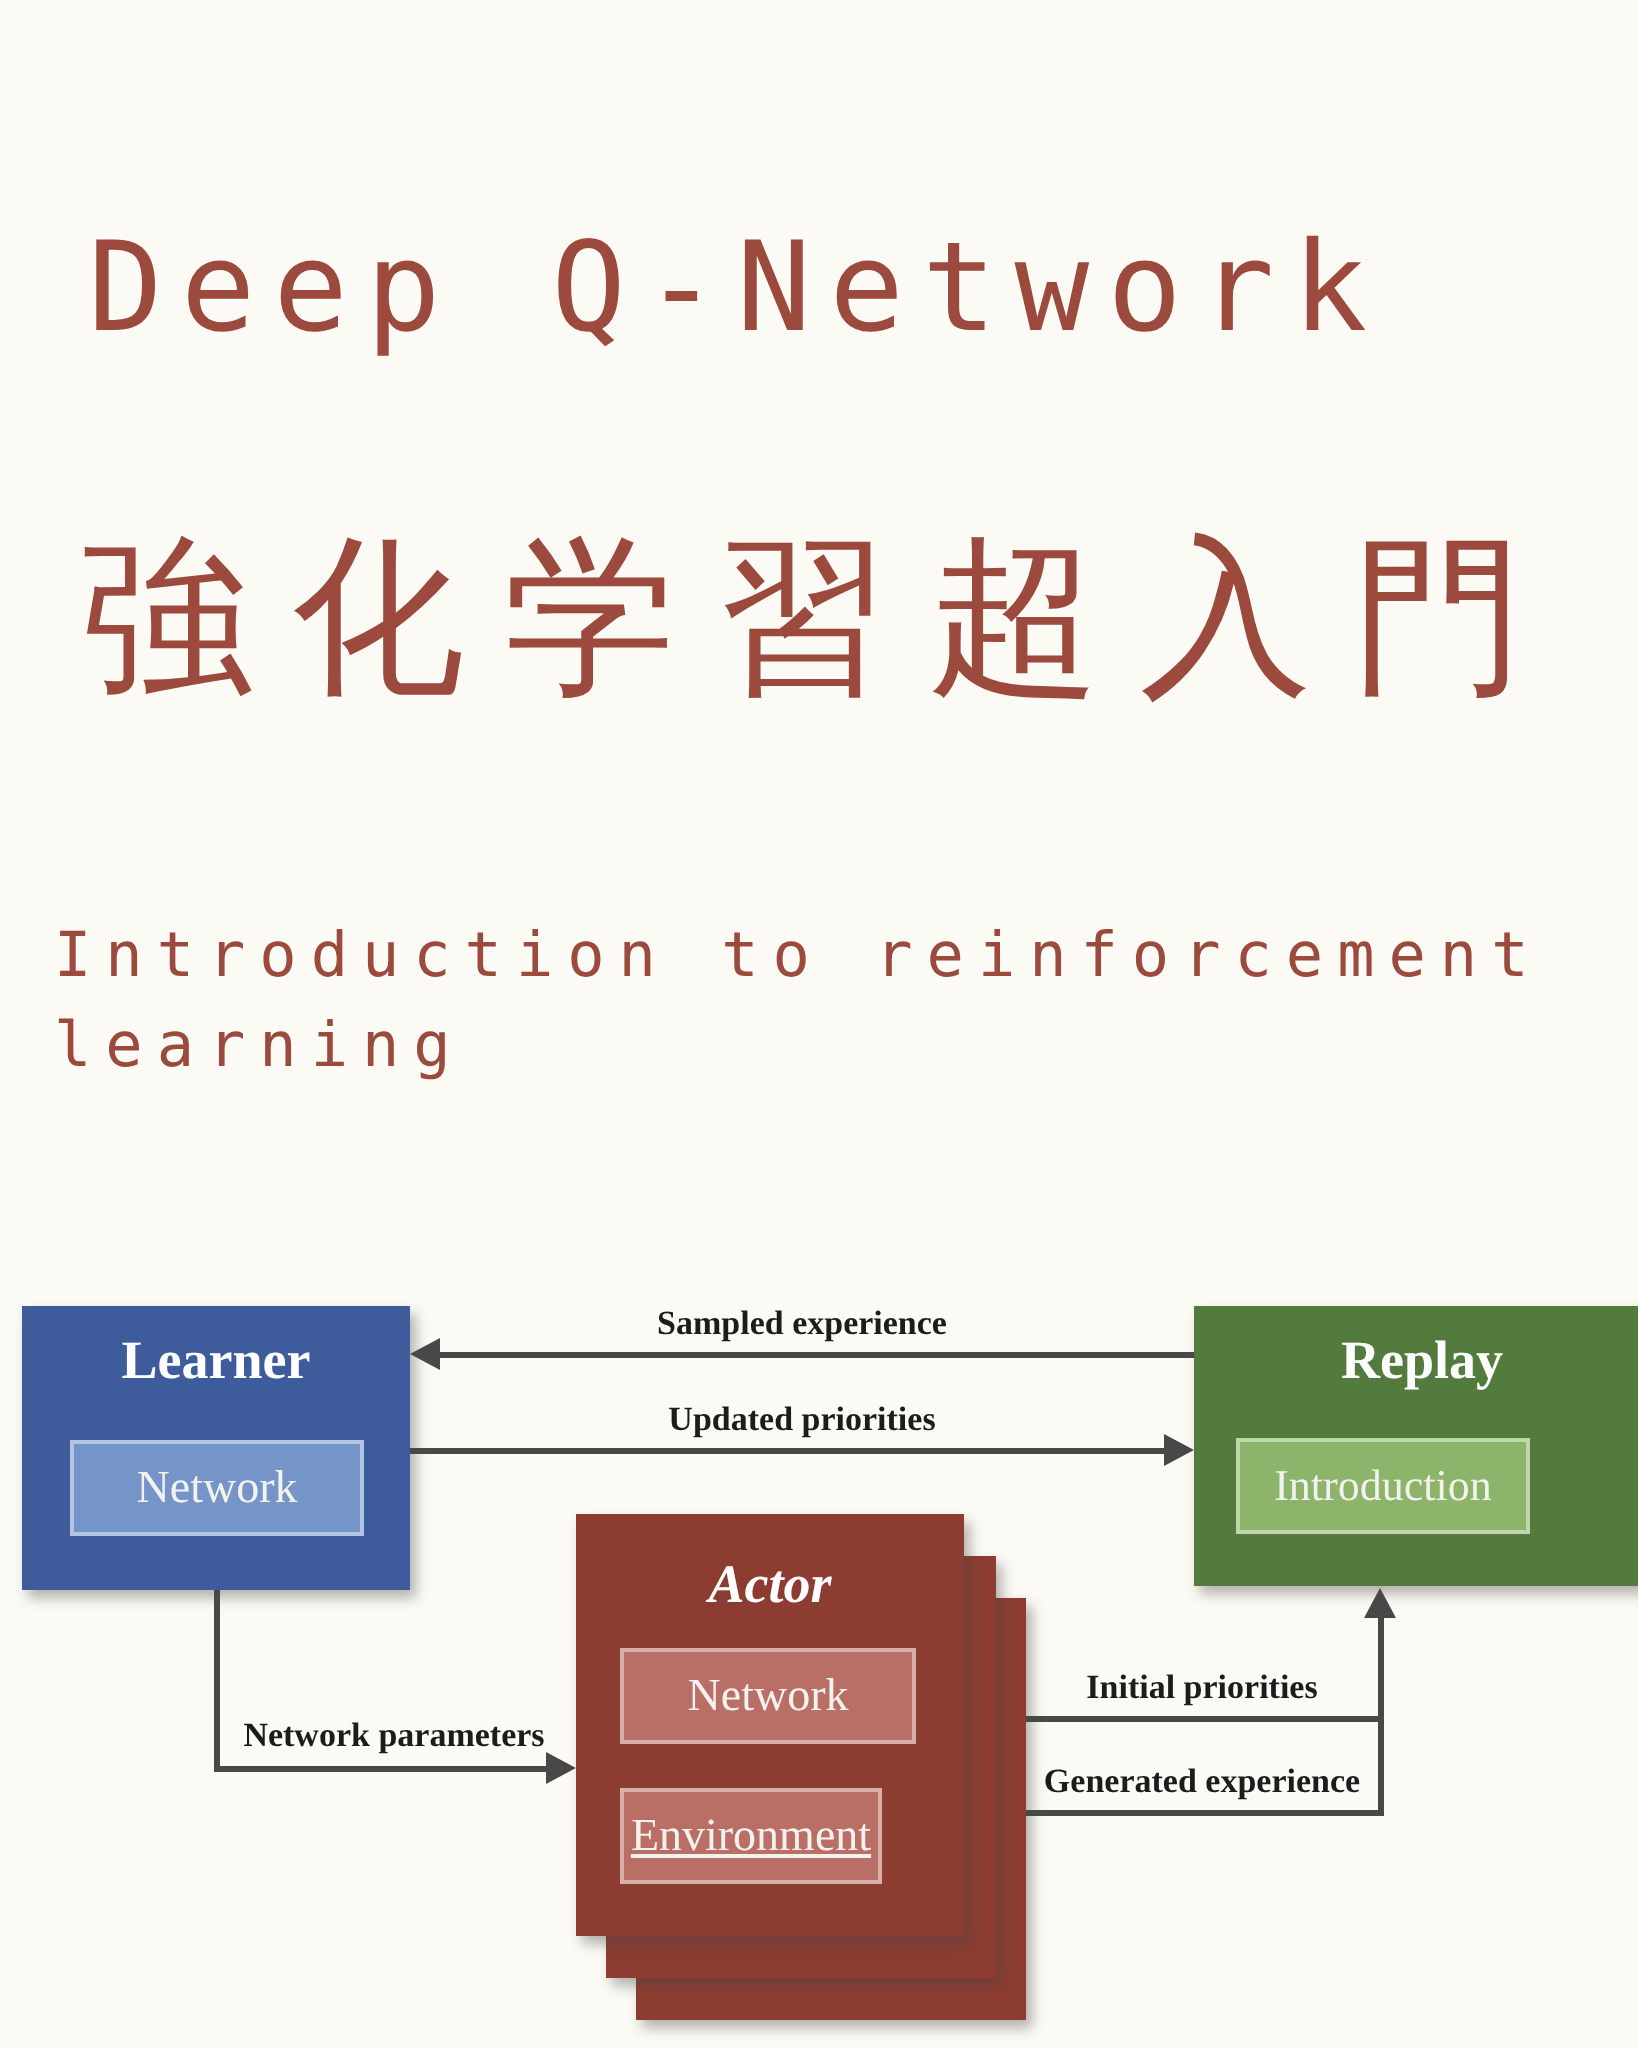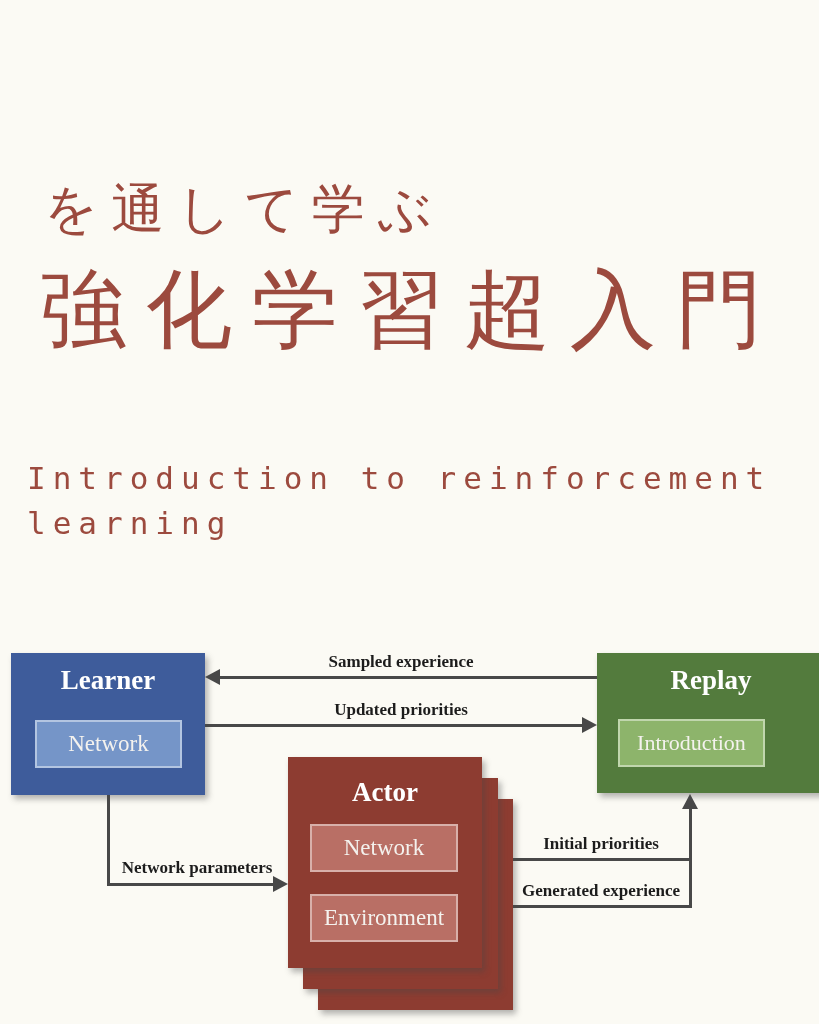--- a/index.html
+++ b/index.html
@@ -56,44 +56,44 @@
   .learner-inner { left:24px; top:67px; width:147px; height:48px; background:var(--learner-inner-bg,#7595c8); font-size:23px; }
 
   .replay-box { left:597px; top:653px; width:228px; height:140px; background:var(--replay-bg,#537b3d); }
   .replay-box .box-title { top:12px; font-size:27px; }
   .replay-inner { left:21px; top:66px; width:147px; height:48px; background:var(--replay-inner-bg,#8db46b); font-size:22px; }
 
   .actor-ghost { position:absolute; background:var(--actor-bg,#8d3c31); box-shadow:3px 4px 6px rgba(70,70,70,0.40); }
   .actor-ghost-2 { left:318px; top:799px; width:195px; height:211px; }
   .actor-ghost-1 { left:303px; top:778px; width:195px; height:211px; }
   .actor-box { left:288px; top:757px; width:194px; height:211px; background:var(--actor-bg,#8d3c31); }
-  .actor-box .box-title { top:20px; font-size:27px; }
+  .actor-box .box-title { top:20px; font-size:27px;font-style:italic; }
   .actor-inner-1 { left:22px; top:67px; width:148px; height:48px; background:var(--actor-inner-bg,#b96f65); font-size:23px; }
-  .actor-inner-2 { left:22px; top:137px; width:148px; height:48px; background:var(--actor-inner-bg,#b96f65); font-size:23px; }
+  .actor-inner-2 { left:22px; top:137px; width:131px; height:48px; background:var(--actor-inner-bg,#b96f65); font-size:23px;text-decoration:underline; }
 
   
   .aline { position:absolute; background:var(--arrow,#484848); }
   .ahead { position:absolute; width:0; height:0; }
   .ahead-left  { border-top:8px solid transparent; border-bottom:8px solid transparent; border-right:15px solid var(--arrow,#484848); }
   .ahead-right { border-top:8px solid transparent; border-bottom:8px solid transparent; border-left:15px solid var(--arrow,#484848); }
   .ahead-up    { border-left:8px solid transparent; border-right:8px solid transparent; border-bottom:15px solid var(--arrow,#484848); }
 
   .alabel {
     position:absolute; transform:translateX(-50%);
     color:var(--label,#1c1c1c);
     font-family:"Liberation Serif", serif;
     font-size:17px; font-weight:600; white-space:nowrap;
   }
 </style>
 </head>
 <body>
 
 <div class="slide">
 
-  <div class="title-line title-line2">を通して学ぶ</div>
+  <div class="title-line title-line1">Deep Q-Network</div>
   <div class="title-line title-line3">強化学習超入門</div>
 
   <div class="subtitle">Introduction to reinforcement learning</div>
 
   <div class="diagram">
 
     <div class="dbox learner-box">
       <div class="box-title">Learner</div>
       <div class="inner-box learner-inner">Network</div>
     </div>

